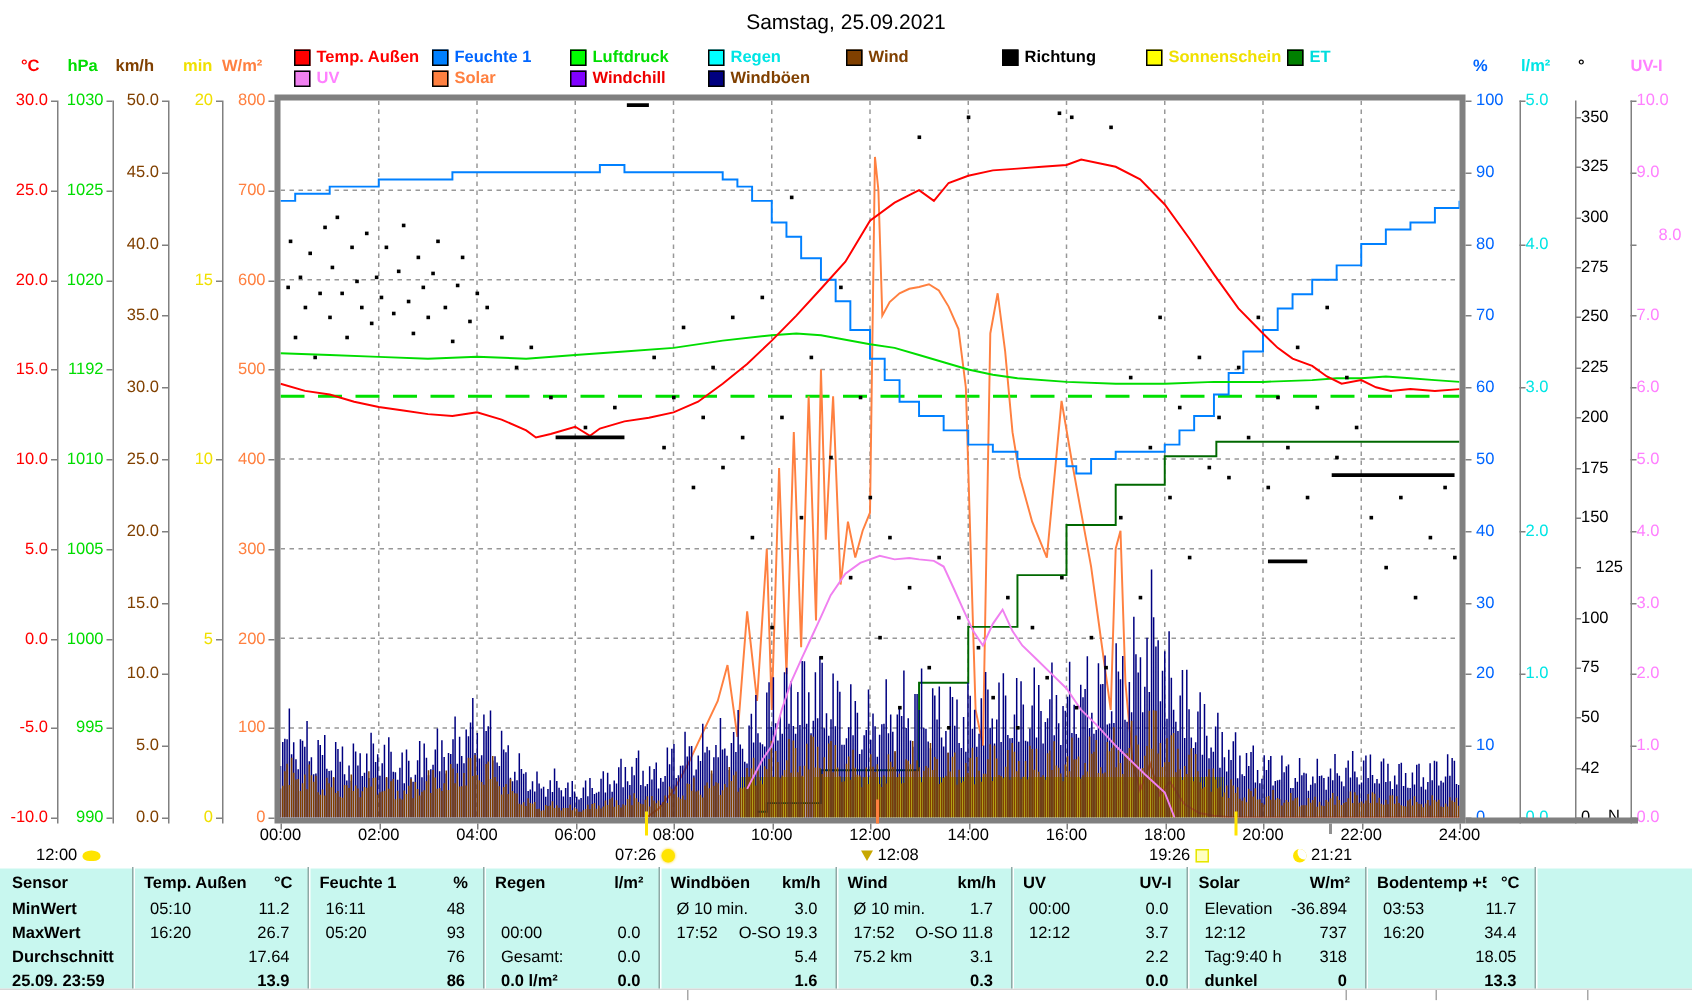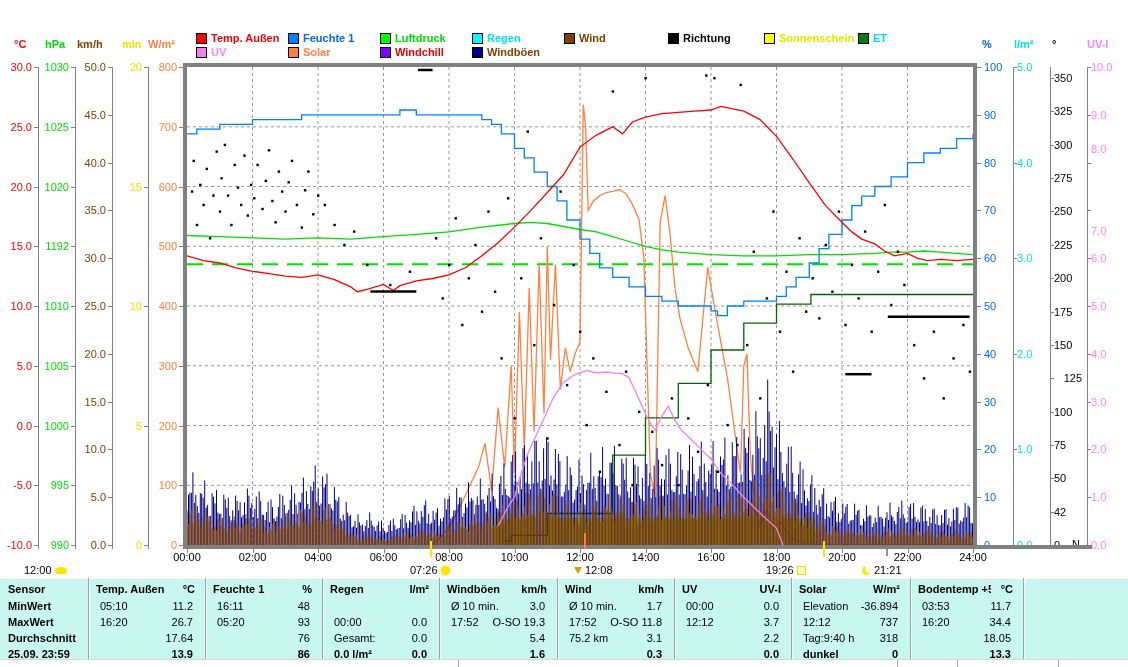--- a/index.html
+++ b/index.html
@@ -31,20 +31,21 @@
   .tcell{position:absolute;height:15px;line-height:15px;white-space:nowrap;overflow:hidden;}
   .b{font-weight:bold;}
   #statusbar{left:0;top:659px;width:1128px;height:8px;background:#fff;border-top:1px solid #d7d7d7;}
   .ssep{position:absolute;top:660px;height:7px;width:1px;background:#a8a8a8;box-shadow:1px 0 0 #fff;}
   svg{display:block;}
 </style>
 </head>
 <body>
 <div id="app">
 
+<div class="abs" id="title">Samstag, 25.09.2021</div>
 <div class="abs" id="legend" style="left:0;top:0;width:1128px;height:0;">
       <div class="leg-item" style="left: 196px; top: 32px;">
         <div class="leg-sq" style="background: rgb(255, 0, 0);"></div>
         <div class="leg-lb" style="color: rgb(255, 0, 0);">Temp. Außen</div>
       </div>
       <div class="leg-item" style="left: 288px; top: 32px;">
         <div class="leg-sq" style="background: rgb(0, 128, 255);"></div>
         <div class="leg-lb" style="color: rgb(0, 102, 255);">Feuchte 1</div>
       </div>
       <div class="leg-item" style="left: 380px; top: 32px;">
@@ -252,23 +253,23 @@
       <div class="ax-lab" style="left: 1054px; top: 505.643px; width: 28px; color: rgb(0, 0, 0); text-align: left;">42</div>
       <div class="tick" style="left: 1050px; top: 511.643px; width: 4px;"></div>
       <div class="ax-lab" style="left: 1054px; top: 539px; width: 28px; color: rgb(0, 0, 0); text-align: left;">0</div>
       <div class="tick" style="left: 1050px; top: 545px; width: 4px;"></div>
       <div class="ax-unit" style="left: 1087px; top: 38px; color: rgb(255, 128, 255);">UV-I</div>
       <div class="ax-line" style="left: 1087px; top: 67px; height: 482px;"></div>
       <div class="ax-lab" style="left: 1091px; top: 61px; width: 30px; color: rgb(255, 128, 255); text-align: left;">10.0</div>
       <div class="tick" style="left: 1087px; top: 67px; width: 4px;"></div>
       <div class="ax-lab" style="left: 1091px; top: 108.8px; width: 30px; color: rgb(255, 128, 255); text-align: left;">9.0</div>
       <div class="tick" style="left: 1087px; top: 114.8px; width: 4px;"></div>
-      <div class="ax-lab" style="left: 1091px; top: 143px; width: 30px; color: rgb(255, 128, 255); text-align: left;">8.0</div>
+      <div class="ax-lab" style="left: 1091px; top: 151px; width: 30px; color: rgb(255, 128, 255); text-align: right;">8.0</div>
       <div class="tick" style="left: 1087px; top: 162.6px; width: 4px;"></div>
-      <div class="ax-lab" style="left: 1091px; top: 204.4px; width: 30px; color: rgb(255, 128, 255); text-align: left; margin-top: 21px;">7.0</div>
+      <div class="ax-lab" style="left: 1091px; top: 204.4px; width: 30px; color: rgb(255, 128, 255); text-align: left;">7.0</div>
       <div class="tick" style="left: 1087px; top: 210.4px; width: 4px;"></div>
       <div class="ax-lab" style="left: 1091px; top: 252.2px; width: 30px; color: rgb(255, 128, 255); text-align: left;">6.0</div>
       <div class="tick" style="left: 1087px; top: 258.2px; width: 4px;"></div>
       <div class="ax-lab" style="left: 1091px; top: 300px; width: 30px; color: rgb(255, 128, 255); text-align: left;">5.0</div>
       <div class="tick" style="left: 1087px; top: 306px; width: 4px;"></div>
       <div class="ax-lab" style="left: 1091px; top: 347.8px; width: 30px; color: rgb(255, 128, 255); text-align: left;">4.0</div>
       <div class="tick" style="left: 1087px; top: 353.8px; width: 4px;"></div>
       <div class="ax-lab" style="left: 1091px; top: 395.6px; width: 30px; color: rgb(255, 128, 255); text-align: left;">3.0</div>
       <div class="tick" style="left: 1087px; top: 401.6px; width: 4px;"></div>
       <div class="ax-lab" style="left: 1091px; top: 443.4px; width: 30px; color: rgb(255, 128, 255); text-align: left;">2.0</div>

